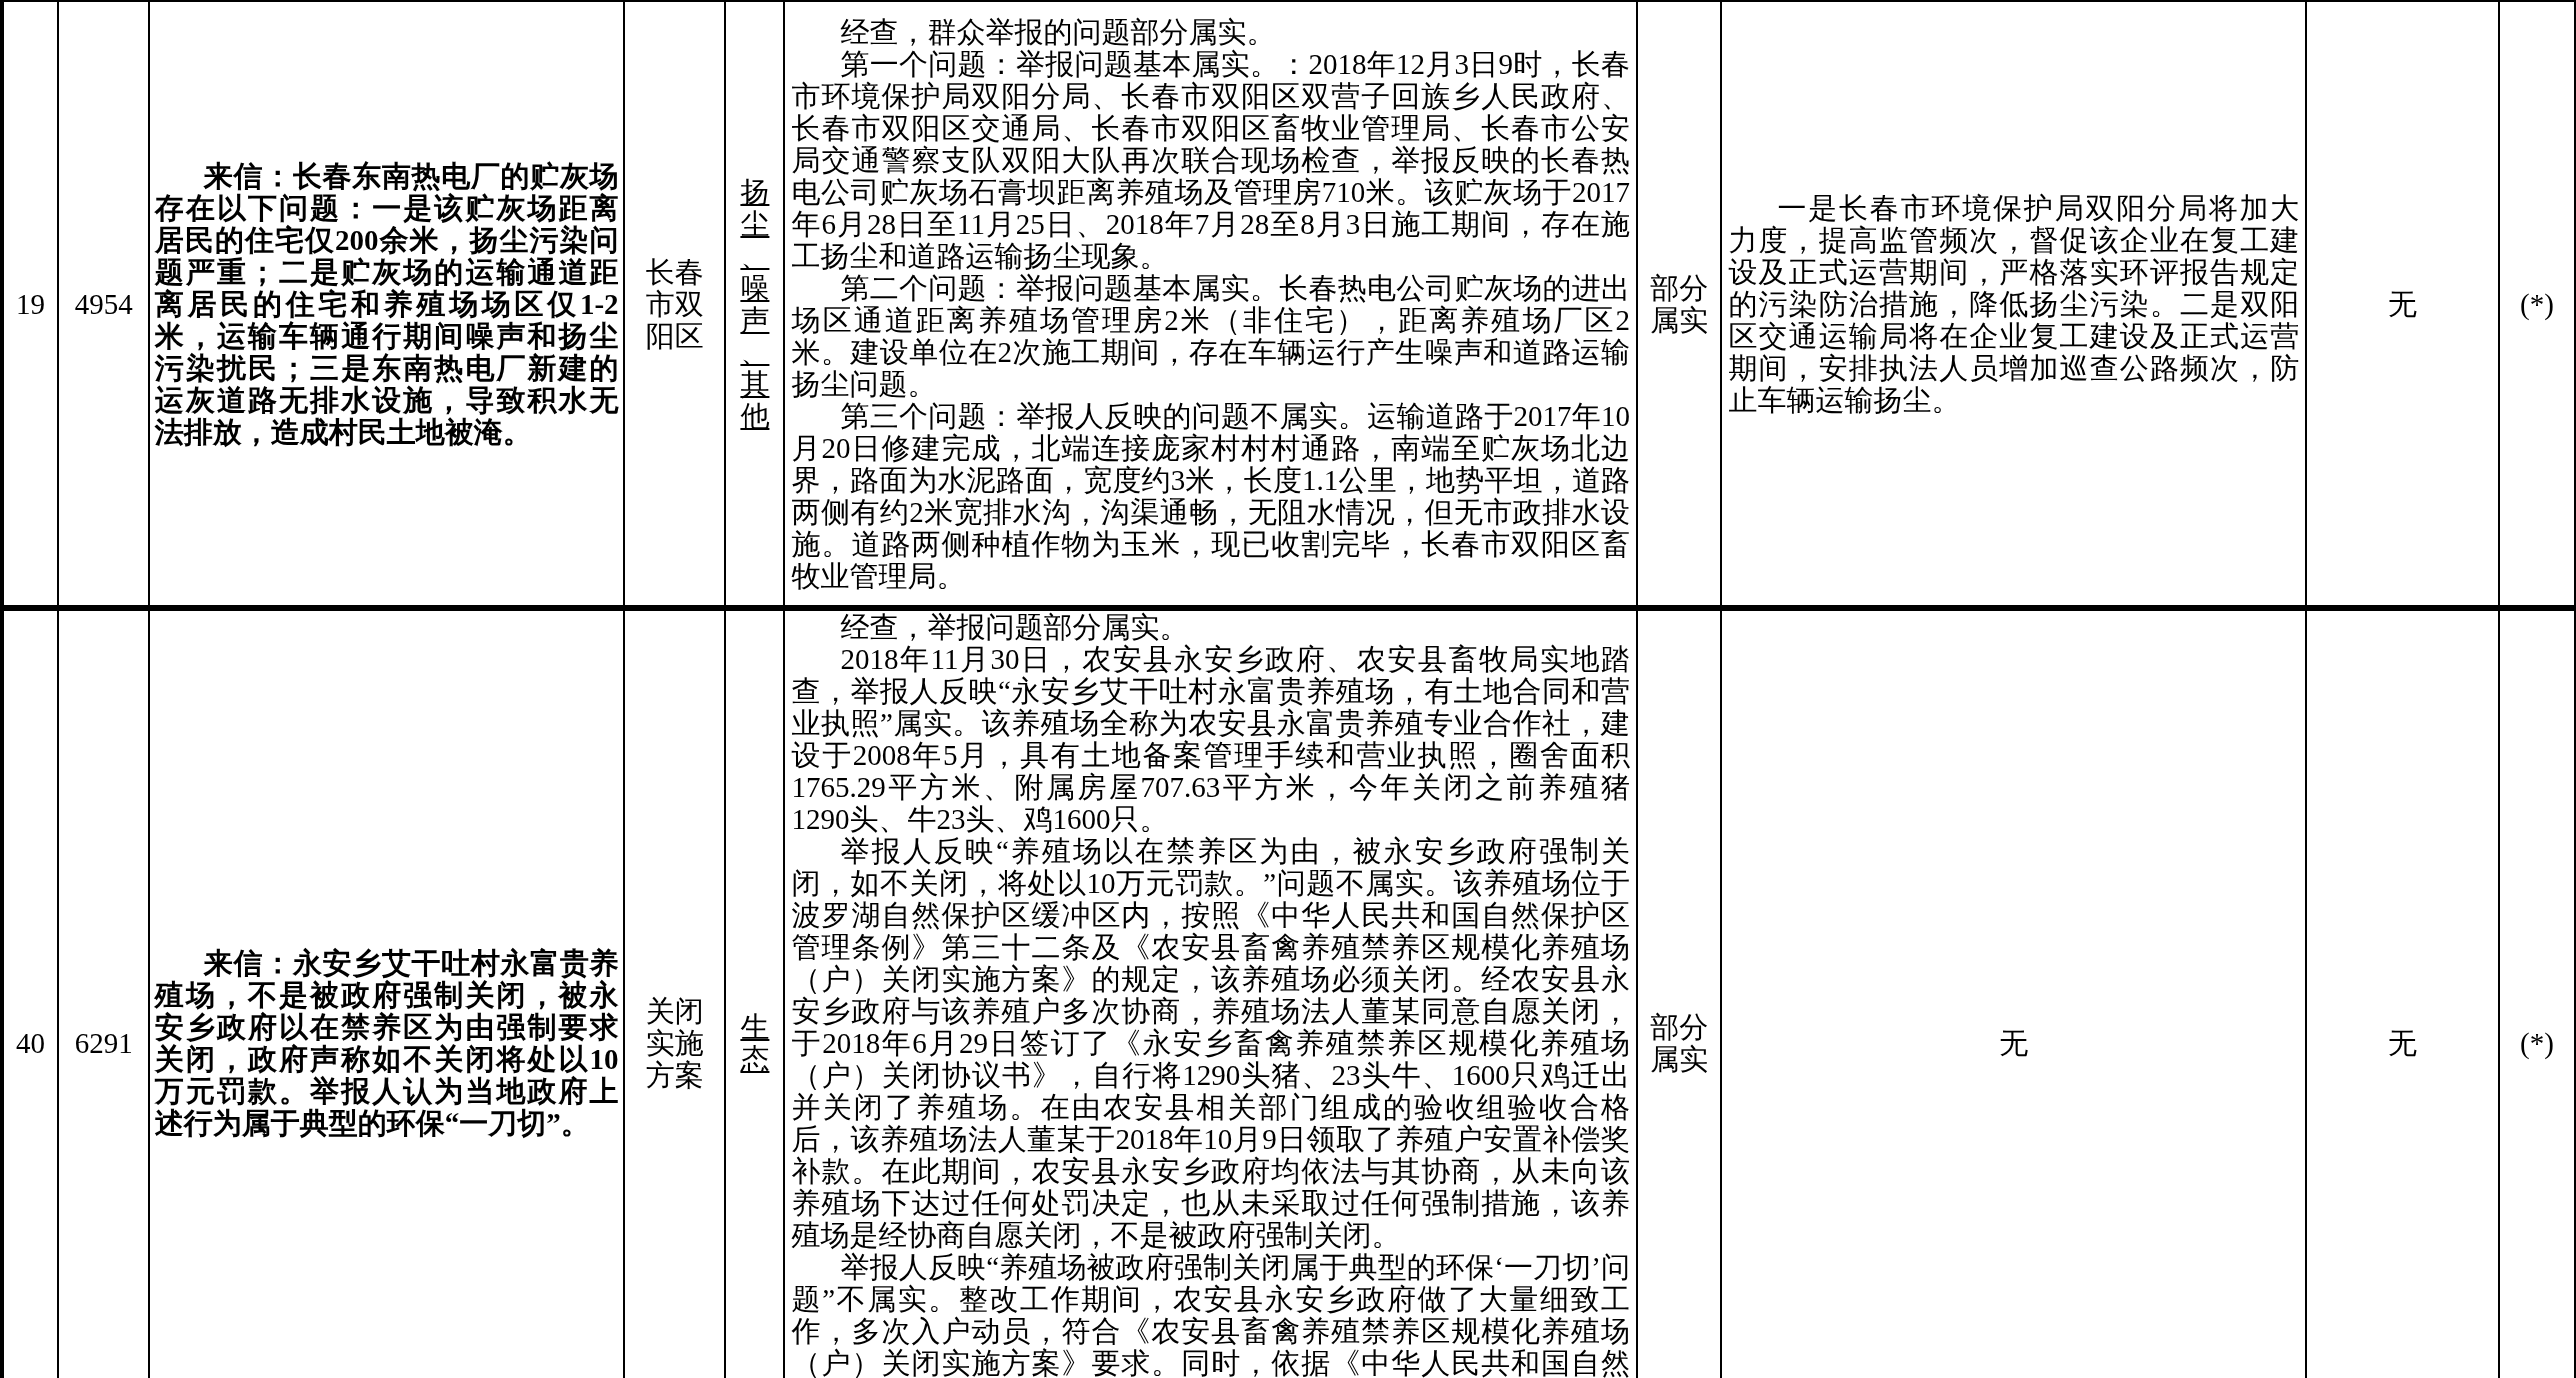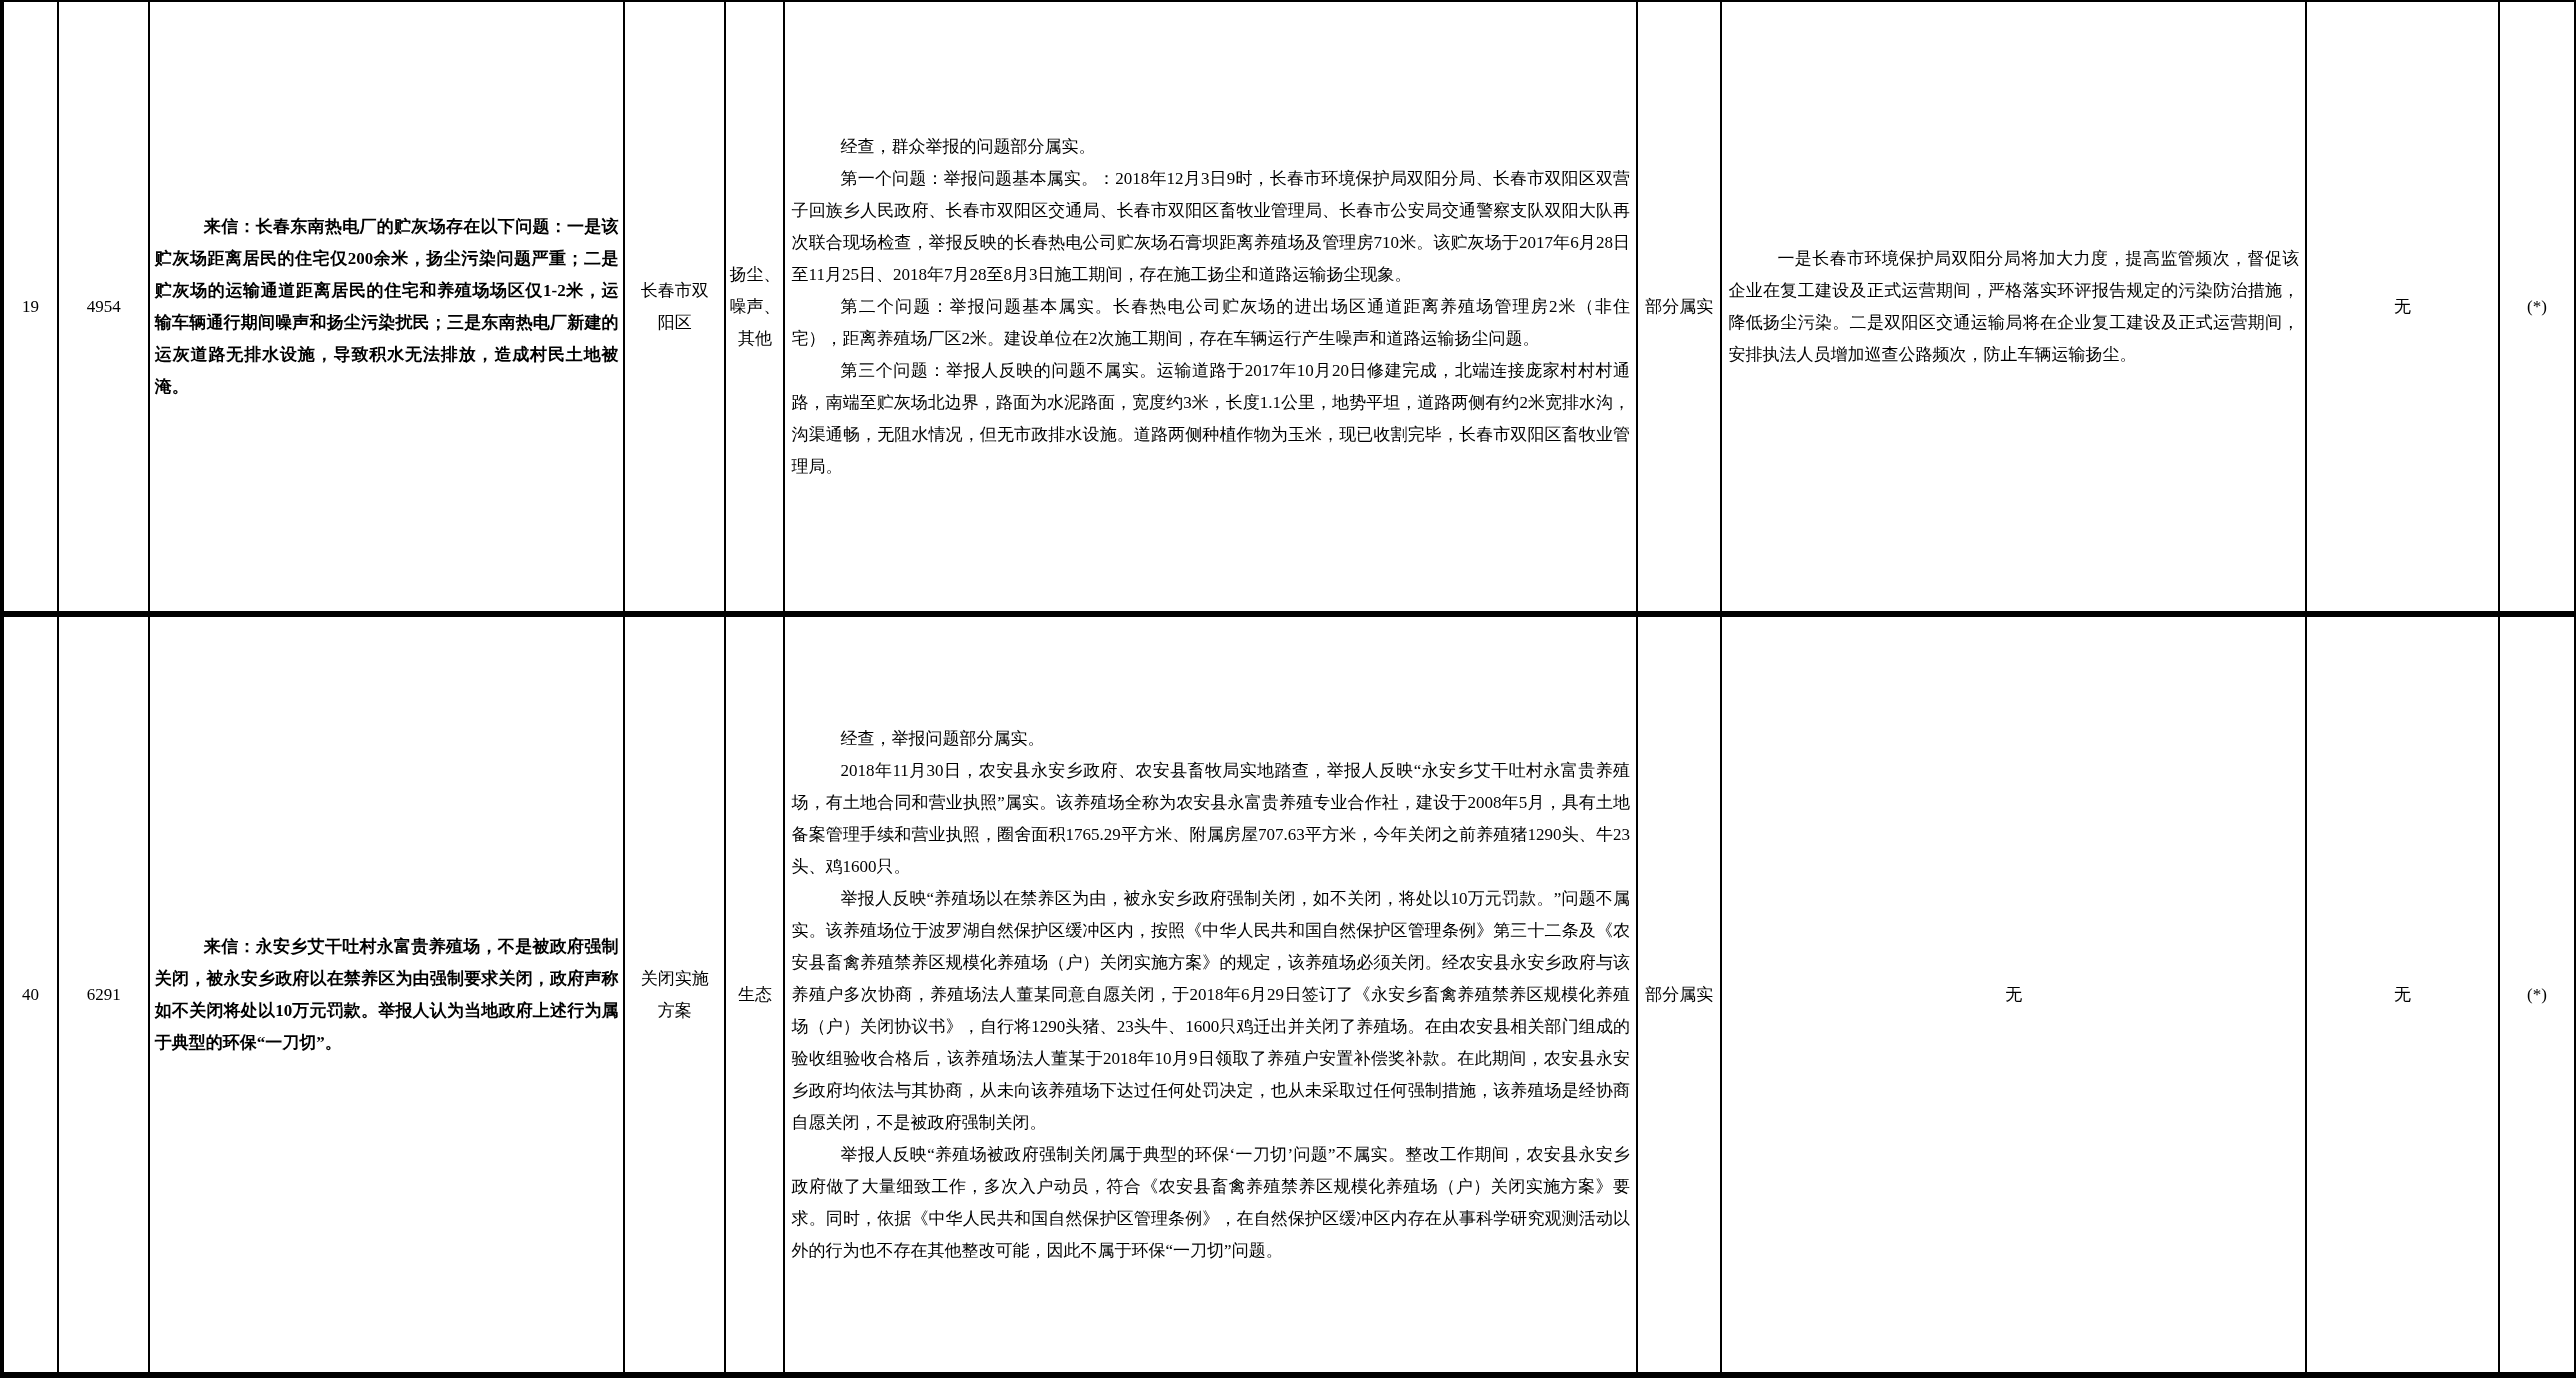--- a/index.html
+++ b/index.html
@@ -18,21 +18,21 @@
   table.doc-table {
     table-layout: fixed;
     border-collapse: collapse;
     width: 2576px;
     height: 1378px;
     background: #ffffff;
   }
   table.doc-table td {
     border: 2.3px solid #000000;
     vertical-align: middle;
-    font-size: 17px;
+    font-size: 29px;
     line-height: 32px;
     overflow: hidden;
     margin-left: 46px;
   }
   
   table.doc-table { border-top: 2.3px solid #000; border-right: 2.3px solid #000; }
   table.doc-table { border-left: 4.6px solid #000; border-bottom: 6.9px solid #000; }
   tr.row-first td { border-top-width: 2.3px; border-bottom-width: 6.9px; } 
   td.col-first { border-left-width: 4.6px; }
   td.col-last  { border-right-width: 2.3px; }
@@ -42,20 +42,21 @@
     padding: 0 3px;
   }
   td.cell-region {
     text-align: center;
     padding: 0 9.1px;
   }
   td.cell-category {
     text-align: center;
     padding: 0 3px;
     line-break: anywhere;
+    text-decoration: underline;
   }
   td.cell-text {
     text-align: justify;
     text-justify: inter-character;
     padding: 0 6.1px;
   }
   td.cell-complaint { padding: 0 4.6px; font-weight: bold; }
   .para {
     margin: 0;
     text-indent: 49px; 

